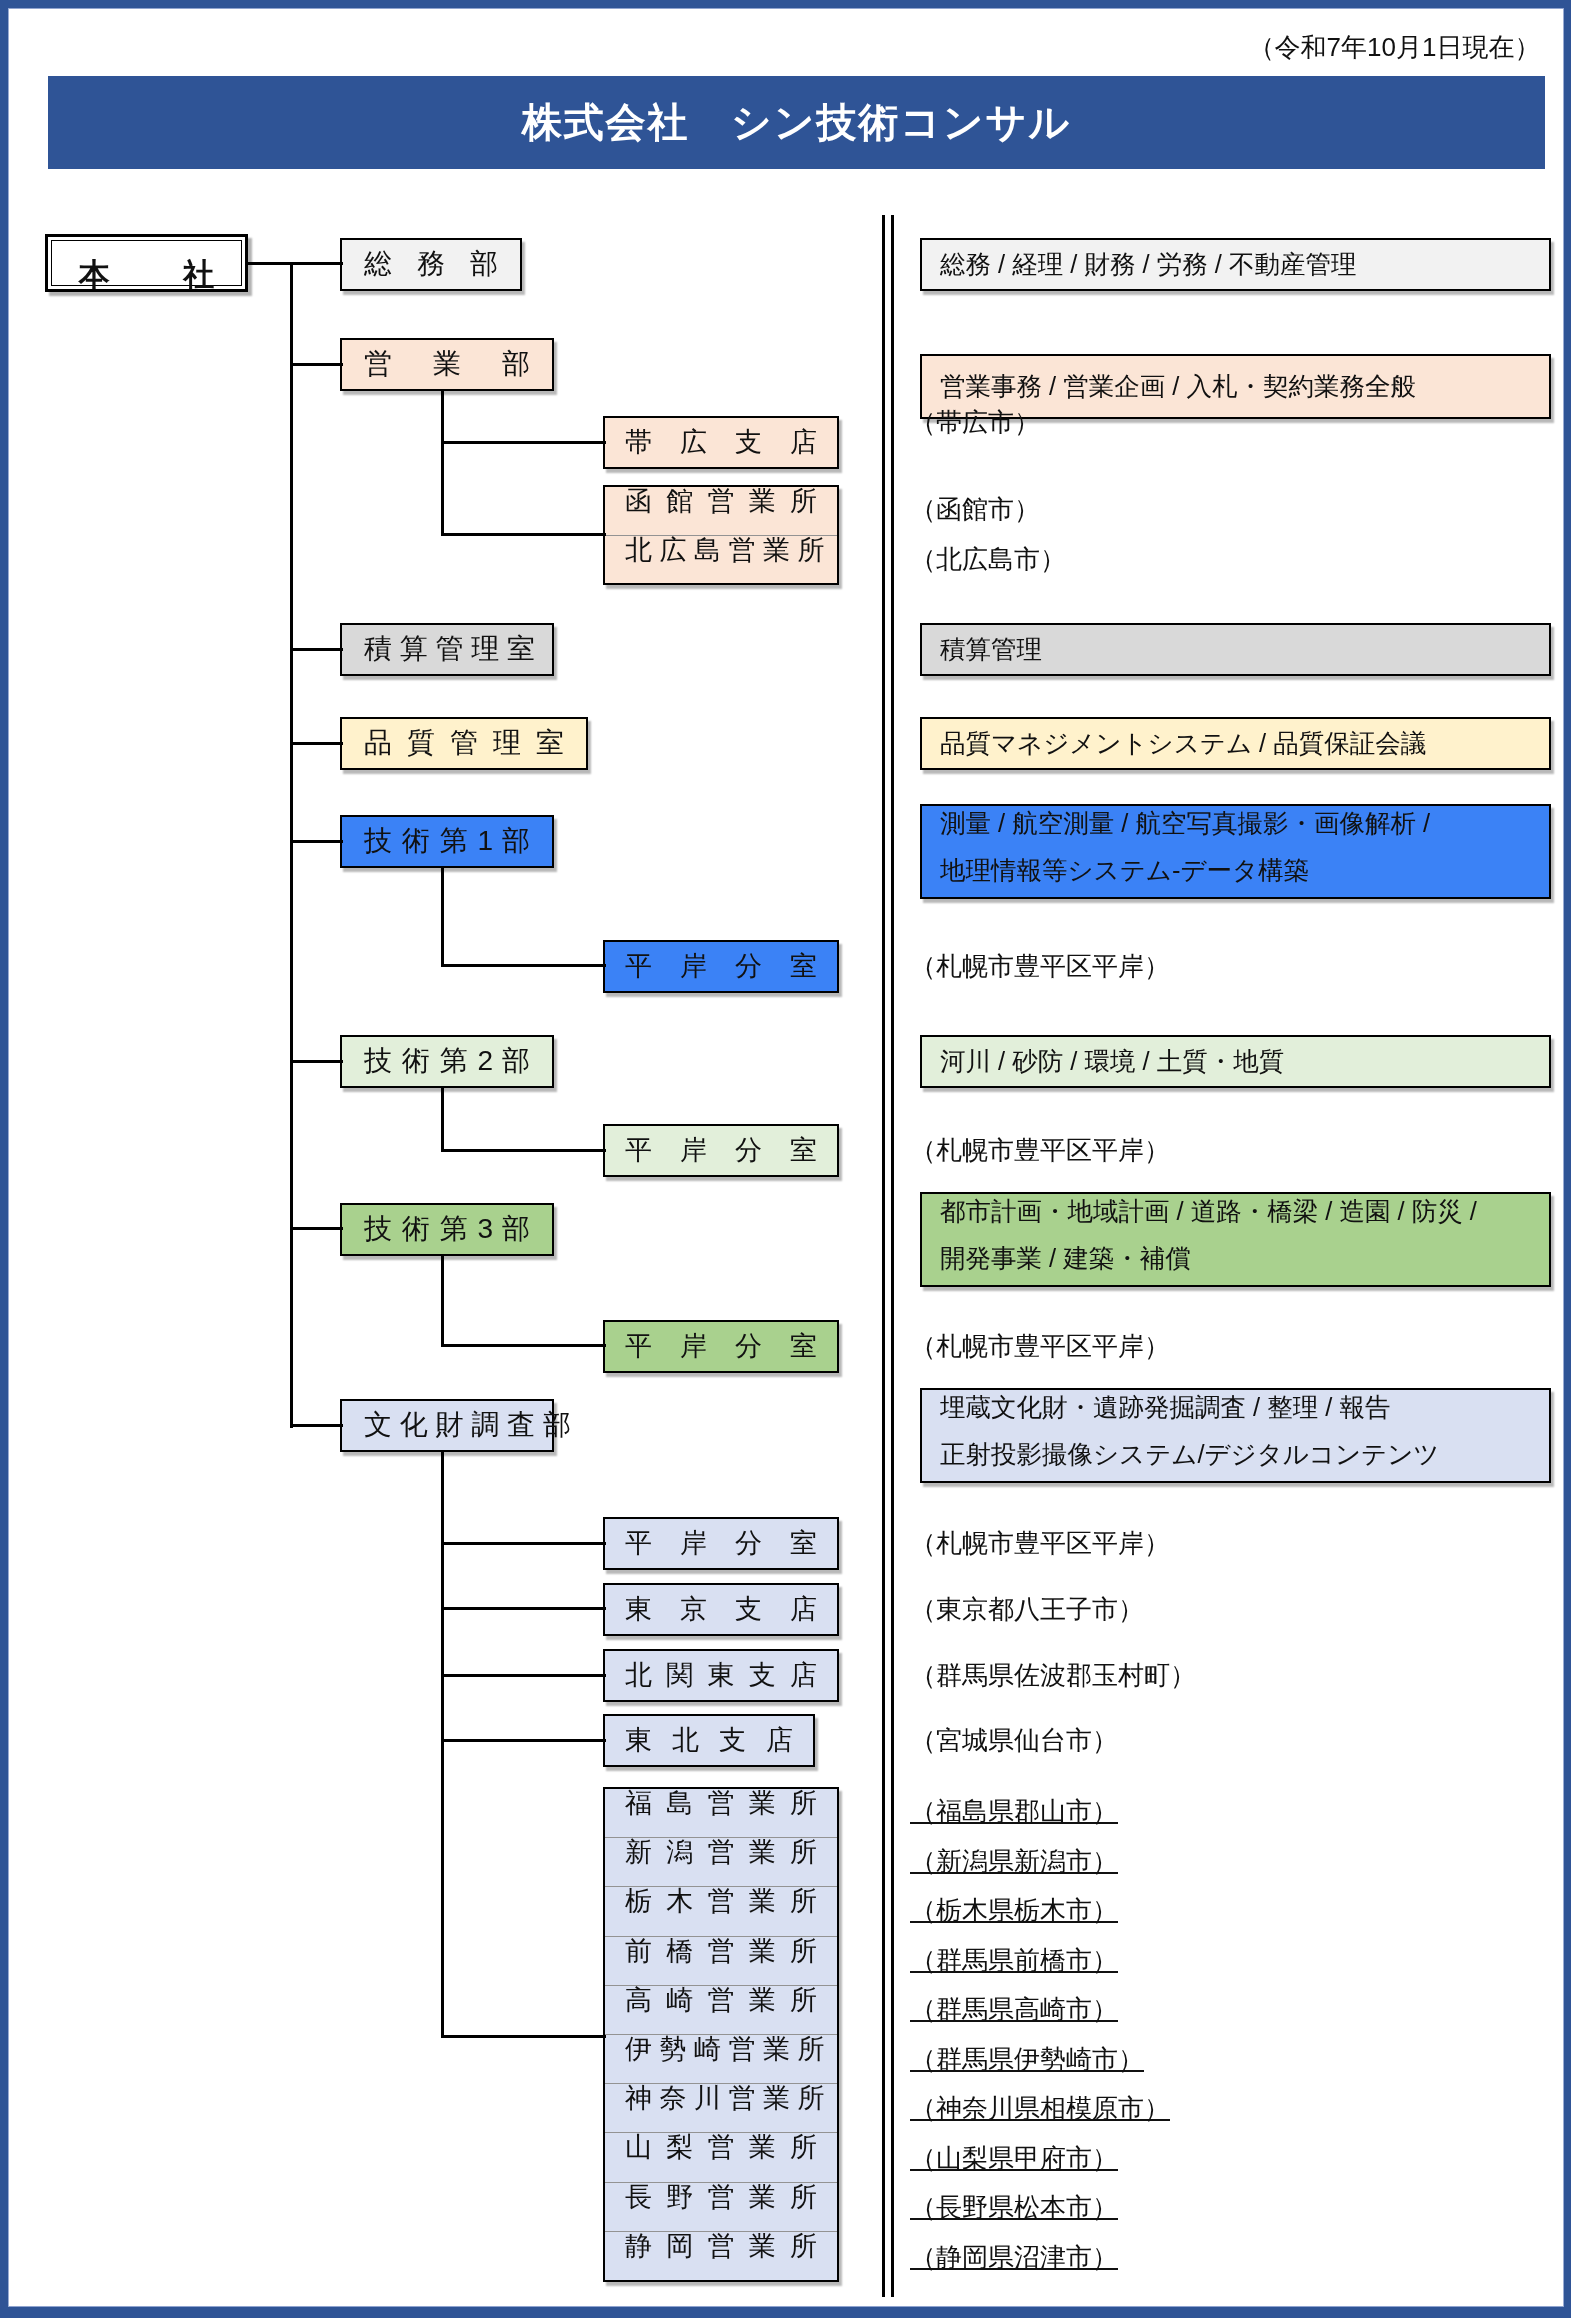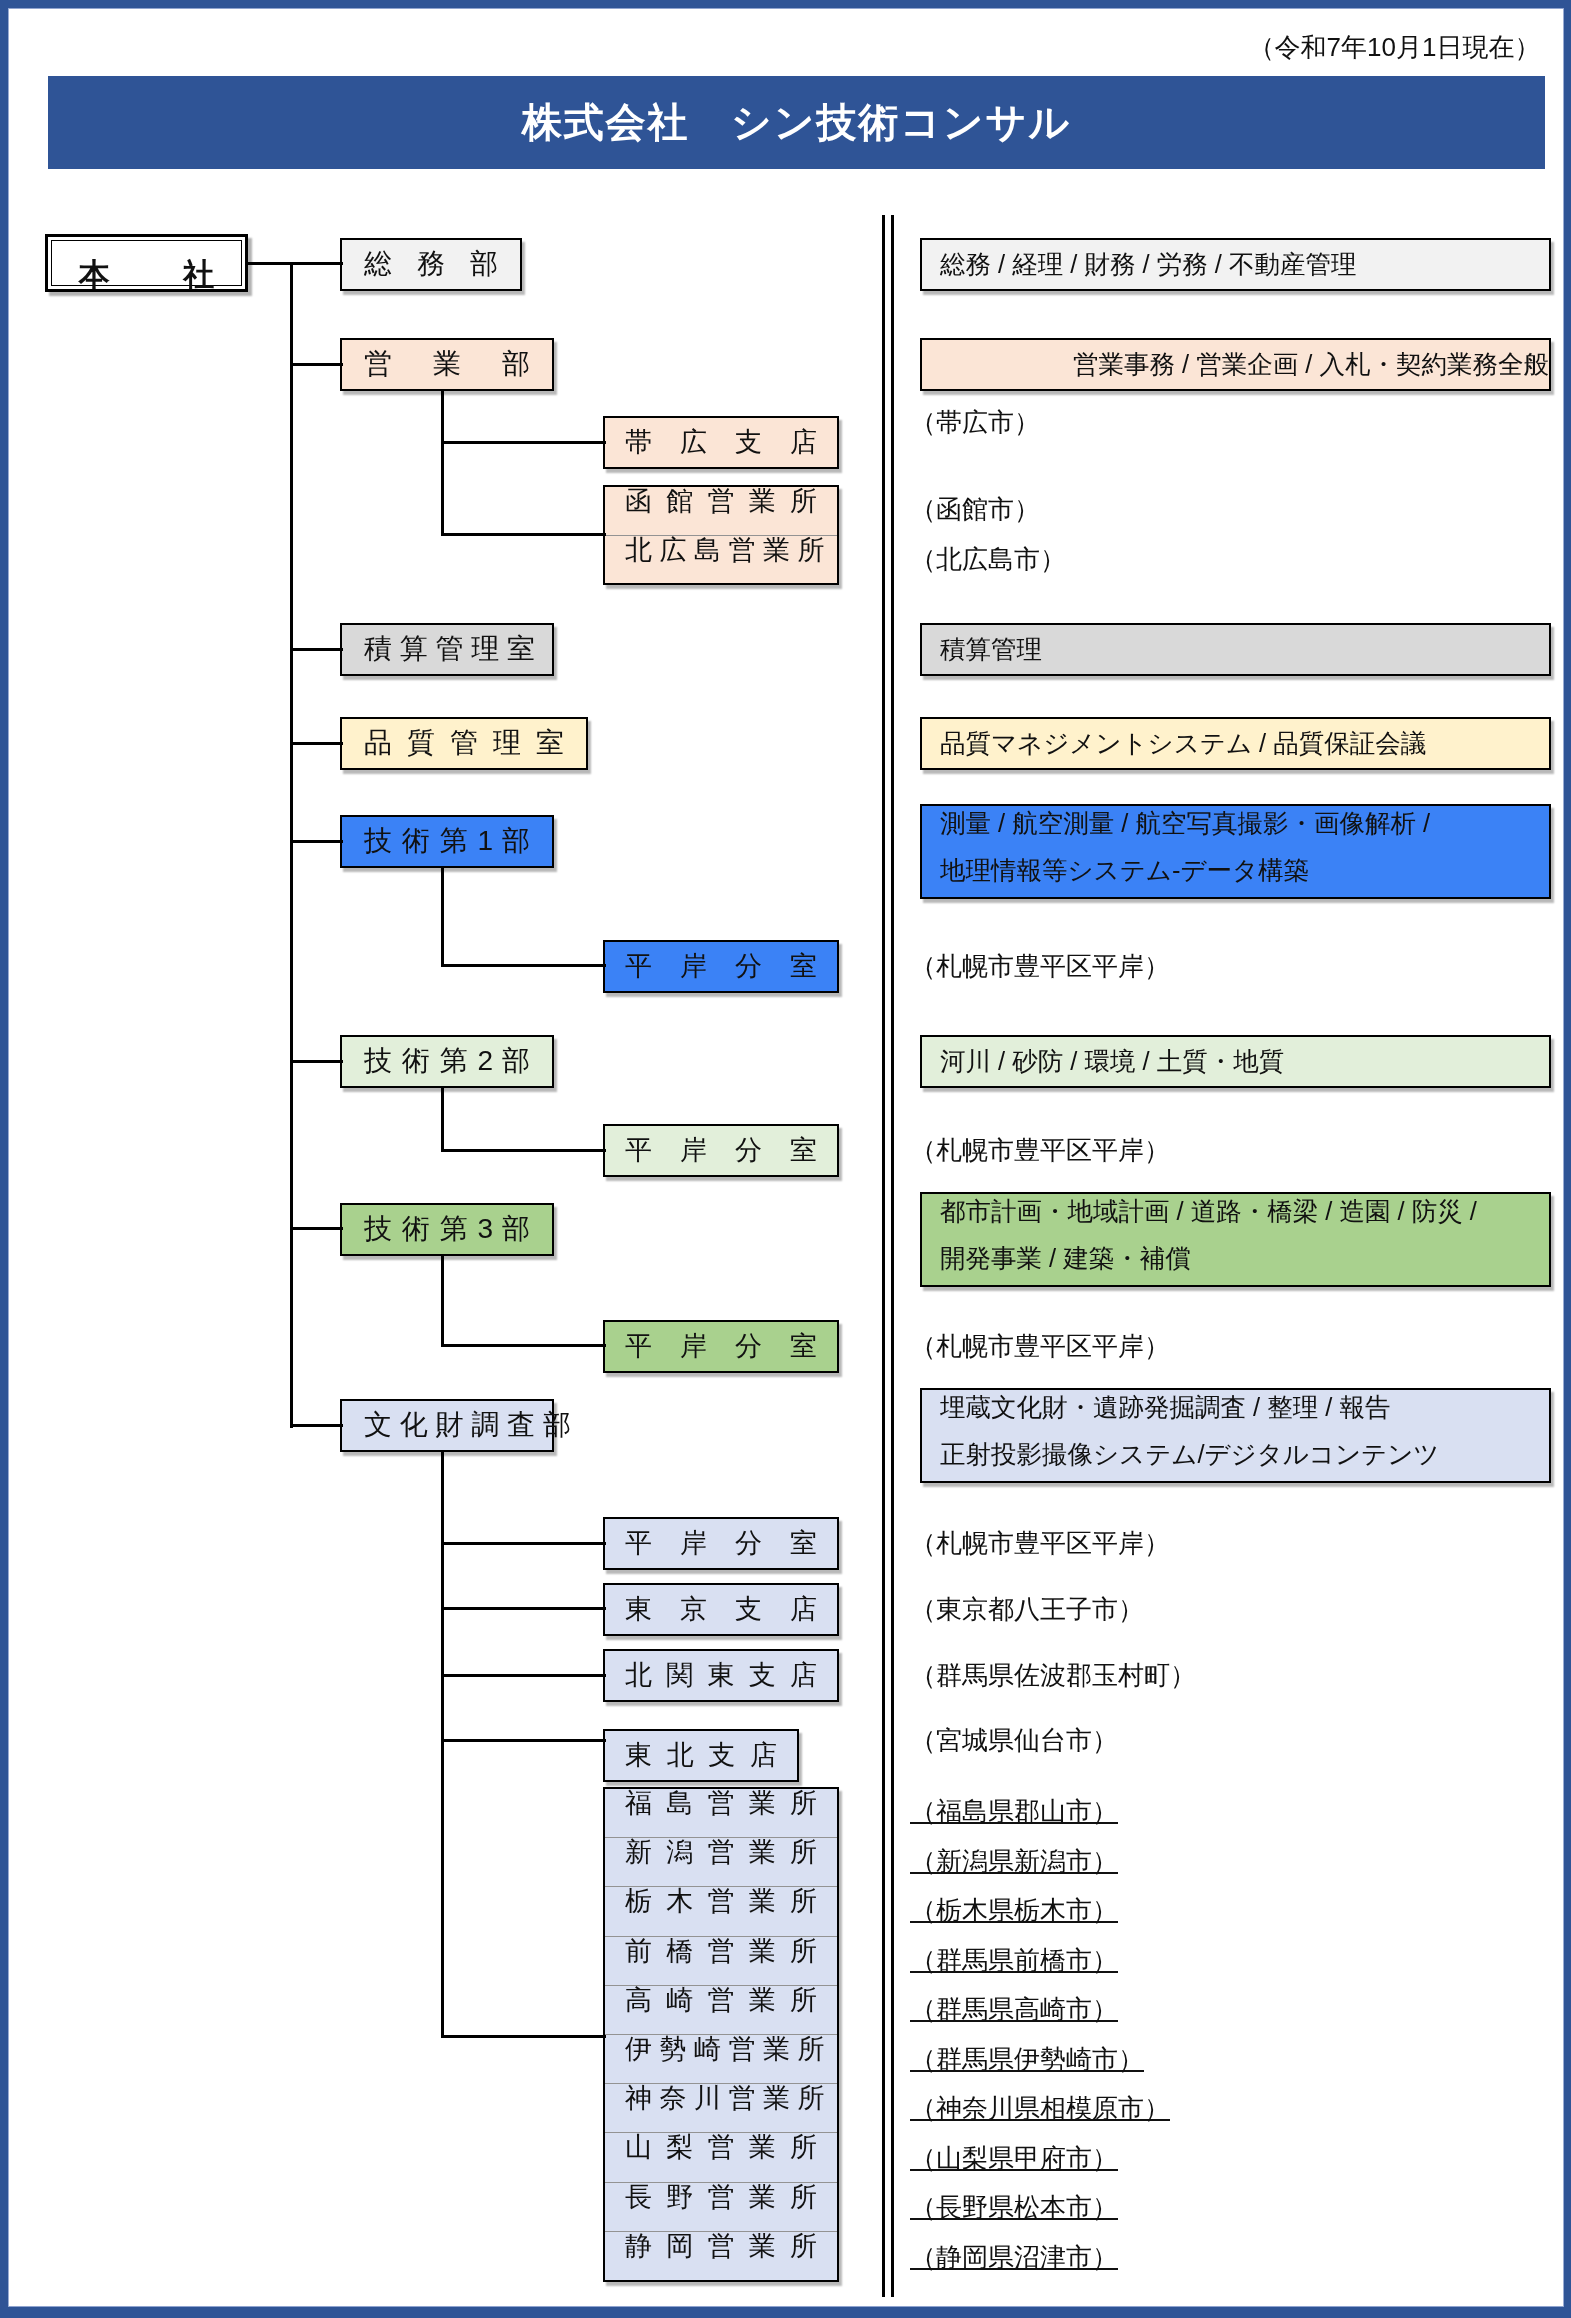--- a/index.html
+++ b/index.html
@@ -100,21 +100,21 @@
     </div>
   <div class="node c-lav branch" style="left:595px;top:1509px;width:236px;height:53px;">
     <span class="lbl">平 岸 分 室</span>
     </div>
   <div class="node c-lav branch" style="left:595px;top:1575px;width:236px;height:53px;">
     <span class="lbl">東 京 支 店</span>
     </div>
   <div class="node c-lav branch" style="left:595px;top:1641px;width:236px;height:53px;">
     <span class="lbl">北 関 東 支 店</span>
     </div>
-  <div class="node c-lav branch" style="left:595px;top:1706px;width:196px;height:53px;margin-top:15px;">
+  <div class="node c-lav branch" style="left:595px;top:1706px;width:212px;height:53px;">
     <span class="lbl">東 北 支 店</span>
     </div>
 
   <div class="stack c-lav branch" style="left:595px;top:1779px;width:236px;height:495px;">
     <div class="orow">
         <span class="lbl">福 島 営 業 所</span>
       </div>
     <div class="orow">
         <span class="lbl">新 潟 営 業 所</span>
       </div>
@@ -140,21 +140,21 @@
         <span class="lbl">長 野 営 業 所</span>
       </div>
     <div class="orow">
         <span class="lbl">静 岡 営 業 所</span>
       </div>
   </div>
 
   <div class="desc c-lightgray" style="top:230px;height:53px;">
     <span>総務 / 経理 / 財務 / 労務 / 不動産管理</span>
     </div>
-  <div class="desc c-peach" style="top:330px;height:53px;justify-content:flex-end;">
+  <div class="desc c-peach" style="top:346px;height:65px;">
     <span>営業事務 / 営業企画 / 入札・契約業務全般</span>
     </div>
   <div class="desc c-gray" style="top:615px;height:53px;">
     <span>積算管理</span>
     </div>
   <div class="desc c-yellow" style="top:709px;height:53px;">
     <span>品質マネジメントシステム / 品質保証会議</span>
     </div>
   <div class="desc two c-blue" style="top:796px;height:95px;">
     <span>測量 / 航空測量 / 航空写真撮影・画像解析 /</span>

